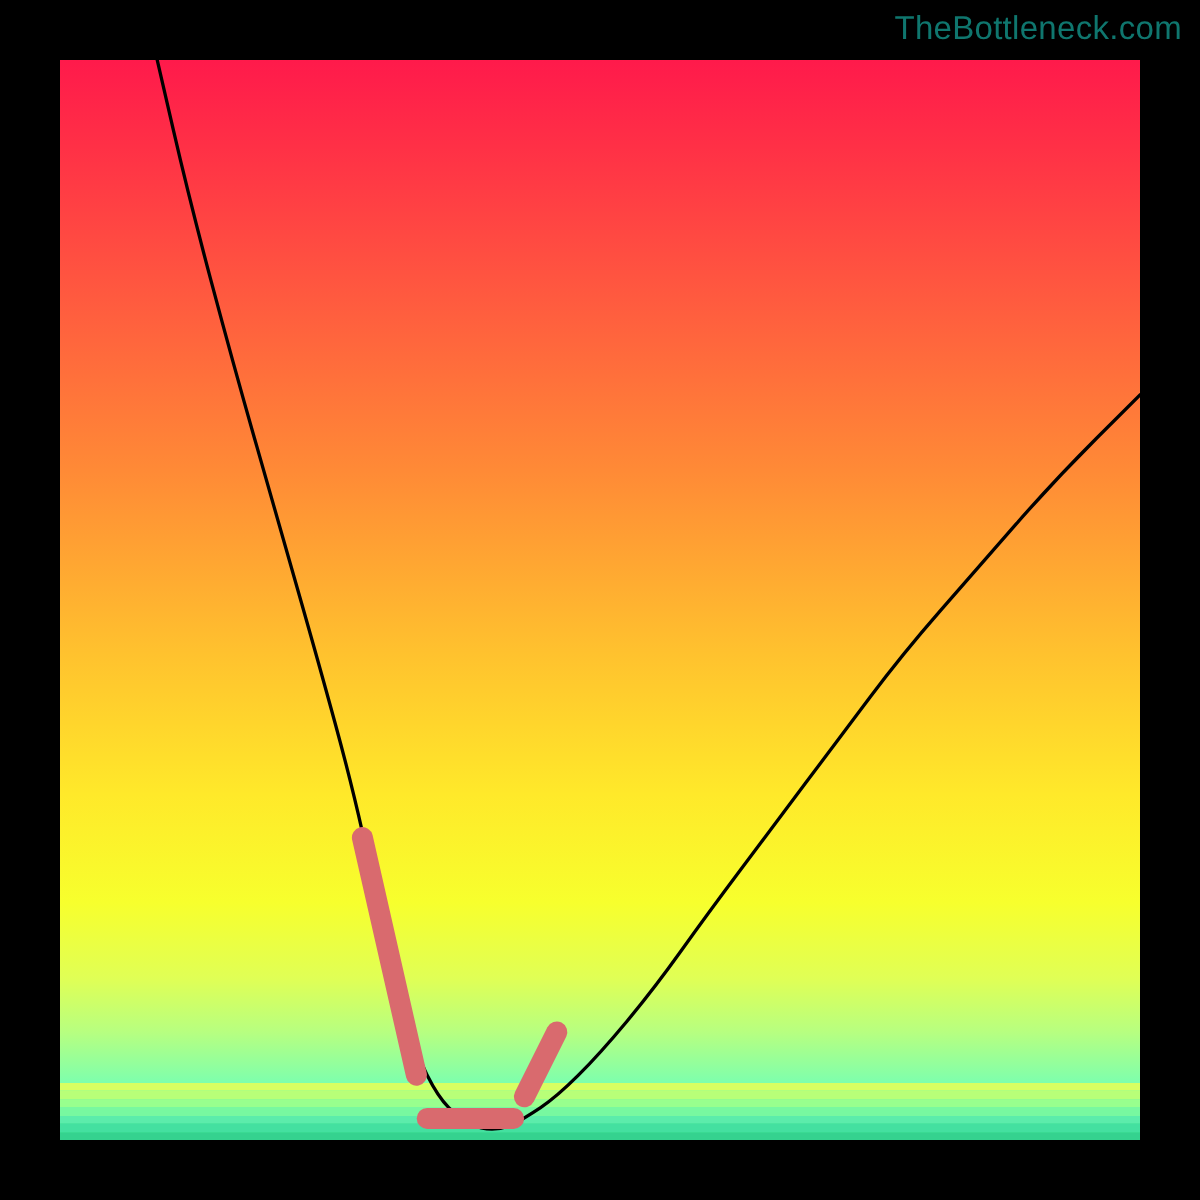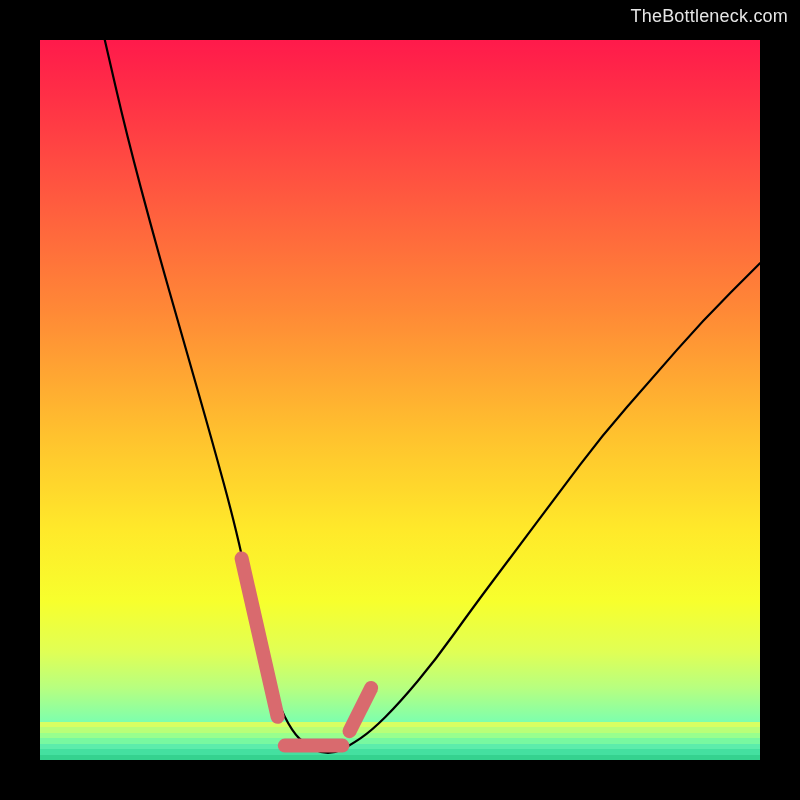--- a/index.html
+++ b/index.html
@@ -47,22 +47,22 @@
     width: 100%;
     height: 38px;
     display: flex;
     flex-direction: column;
   }
   .bands div { flex: 1 1 auto; }
   .watermark {
     position: absolute;
     top: 6px;
     right: 12px;
-    color: #e5e5e5;
-    font-size: 18px;
+    color: #0f766e;
+    font-size: 22px;
     font-weight: 500;
     letter-spacing: 0.2px;
     user-select: none;
   }
   svg.curve {
     position: absolute;
     left: 0;
     top: 0;
     width: 100%;
     height: 100%;

